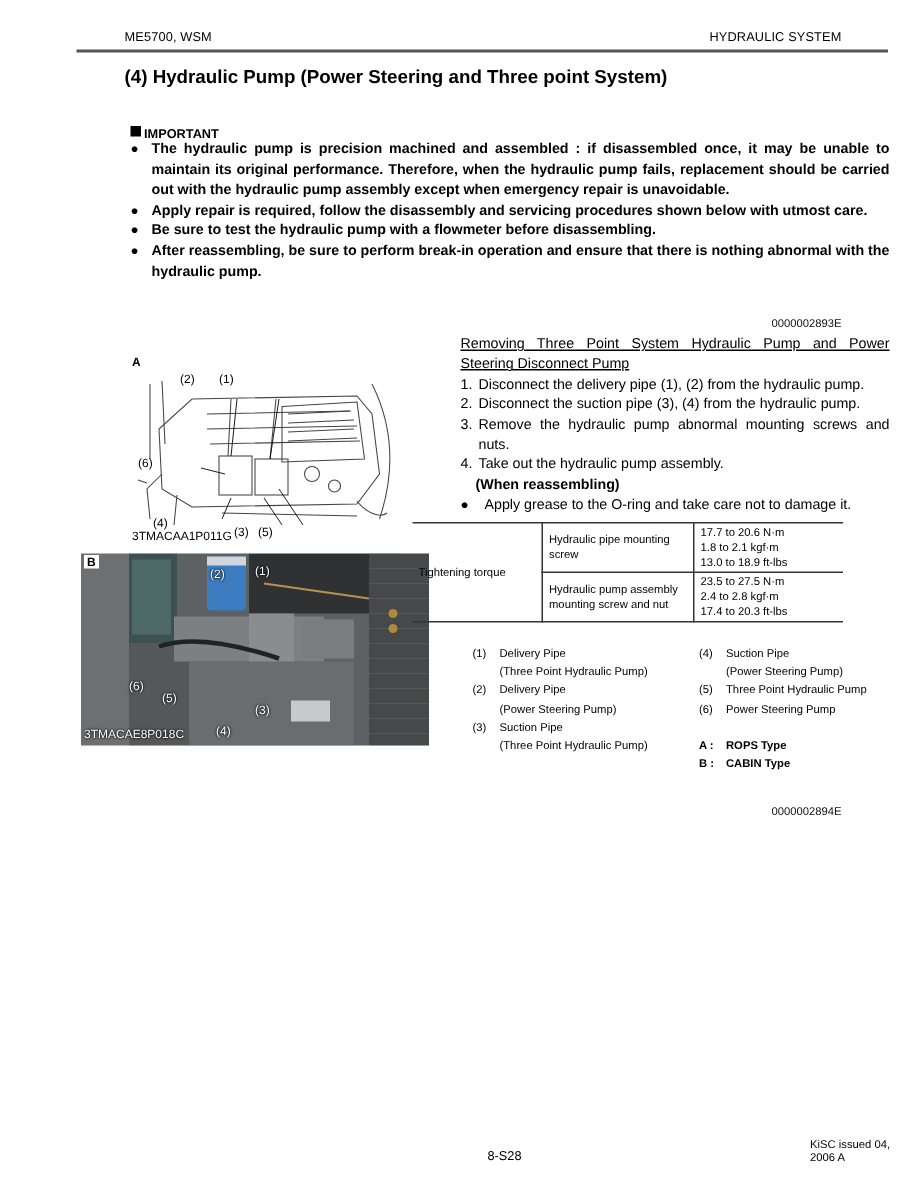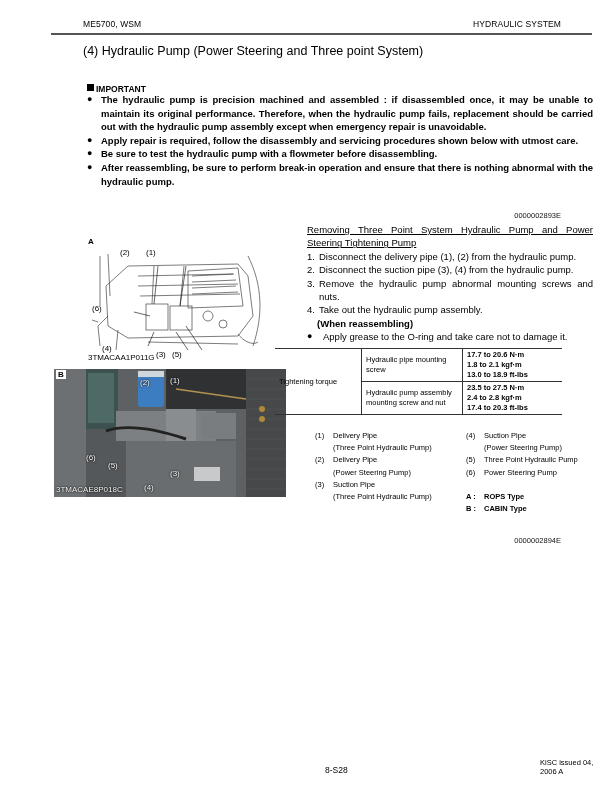--- a/index.html
+++ b/index.html
@@ -1,41 +1,41 @@
 <!DOCTYPE html>
 <html><head>
 <meta charset="utf-8">
 <style>
   html, body { margin:0; padding:0; background:#ffffff; }
   body { width:612px; height:792px; position:relative; overflow:hidden;
          font-family:"Liberation Sans", sans-serif; color:#000; }
   .abs { position:absolute;padding-left:32px; }
   .hdr { font-size:8.5px; top:19px; letter-spacing:0.1px; }
   .hdr-rule { left:51px; top:33px; width:509px; height:2px; background:#555; }
-  .title { left:51px; top:44px; font-size:12.5px; font-weight:normal; }
+  .title { left:51px; top:44px; font-size:12.5px; font-weight:bold; }
   .imp-label { left:55px; top:84px; font-size:8.5px; font-weight:bold; display:flex; align-items:flex-start; }
   .imp-box { width:7px; height:7px; background:#000; margin-right:2px; display:inline-block; }
   .imp-list { left:55px; top:93px; width:506px; font-size:9.5px; font-weight:bold; line-height:13.6px; }
   .imp-item { display:flex; }
   .bullet { width:14px; flex:none; font-size:9px; }
   .imp-text { text-align:justify; flex:1; }
   .code { font-size:7.5px; color:#111; }
   .right-col { left:275px; top:223px; width:286px; font-size:9.5px; line-height:13.4px; }
   .sub-title { text-decoration:underline; text-align:justify; text-align-last:justify; }
   .sub-title2 { text-decoration:underline; }
   .step { display:flex; }
   .step-num { width:12px; flex:none; }
   .step-text { flex:1; text-align:justify; }
   .reasm { font-weight:bold; padding-left:10px; }
   .grease { display:flex; }
   table.torque { position:absolute; left:275px; top:348px; width:287px; border-collapse:collapse; font-size:7.5px; }
   table.torque td { border:1px solid #333; padding:1px 4px; vertical-align:middle; line-height:10px; }
   table.torque { border-left:none; border-right:none; }
   table.torque td.c0 { border-left:none; width:78px; }
-  table.torque td.c2 { border-right:none; width:91px;font-weight:bold; }
+  table.torque td.c2 { border-right:none; width:91px; }
   .legend { left:283px; top:430px; width:280px; font-size:7.5px; line-height:12.2px; }
   .leg-row { display:flex; }
   .leg-num { width:18px; flex:none; }
   .leg-col { width:133px; flex:none; }
   .fig-label { font-size:8px; font-weight:bold; }
   .figA { left:56px; top:246px; width:176px; height:112px; background:#fff; }
   .figB { left:54px; top:369px; width:200px; height:128px; background:#6d7072; overflow:hidden; }
   .callout { font-size:8px; position:absolute; }
   .photo-callout { font-size:8px; color:#fff; position:absolute; text-shadow:0 0 1px #000, 0 0 2px #000; }
   .footer-page { left:293px; top:765px; font-size:8.5px; }
@@ -140,21 +140,21 @@
   <span class="photo-callout" style="left:116px; top:7px;">(1)</span>
   <span class="photo-callout" style="left:32px; top:84px;">(6)</span>
   <span class="photo-callout" style="left:54px; top:92px;">(5)</span>
   <span class="photo-callout" style="left:116px; top:100px;">(3)</span>
   <span class="photo-callout" style="left:90px; top:114px;">(4)</span>
   <span class="photo-callout" style="left:2px; top:116px;">3TMACAE8P018C</span>
 </div>
 
 <div class="abs right-col">
   <div class="sub-title">Removing Three Point System Hydraulic Pump and Power</div>
-  <div class="sub-title2">Steering Tightening Pump</div>
+  <div class="sub-title2">Steering Disconnect Pump</div>
   <div class="step">
     <span class="step-num">1.</span>
     <span class="step-text">Disconnect the delivery pipe (1), (2) from the hydraulic pump.</span>
   </div>
   <div class="step">
     <span class="step-num">2.</span>
     <span class="step-text">Disconnect the suction pipe (3), (4) from the hydraulic pump.</span>
   </div>
   <div class="step">
     <span class="step-num">3.</span>

